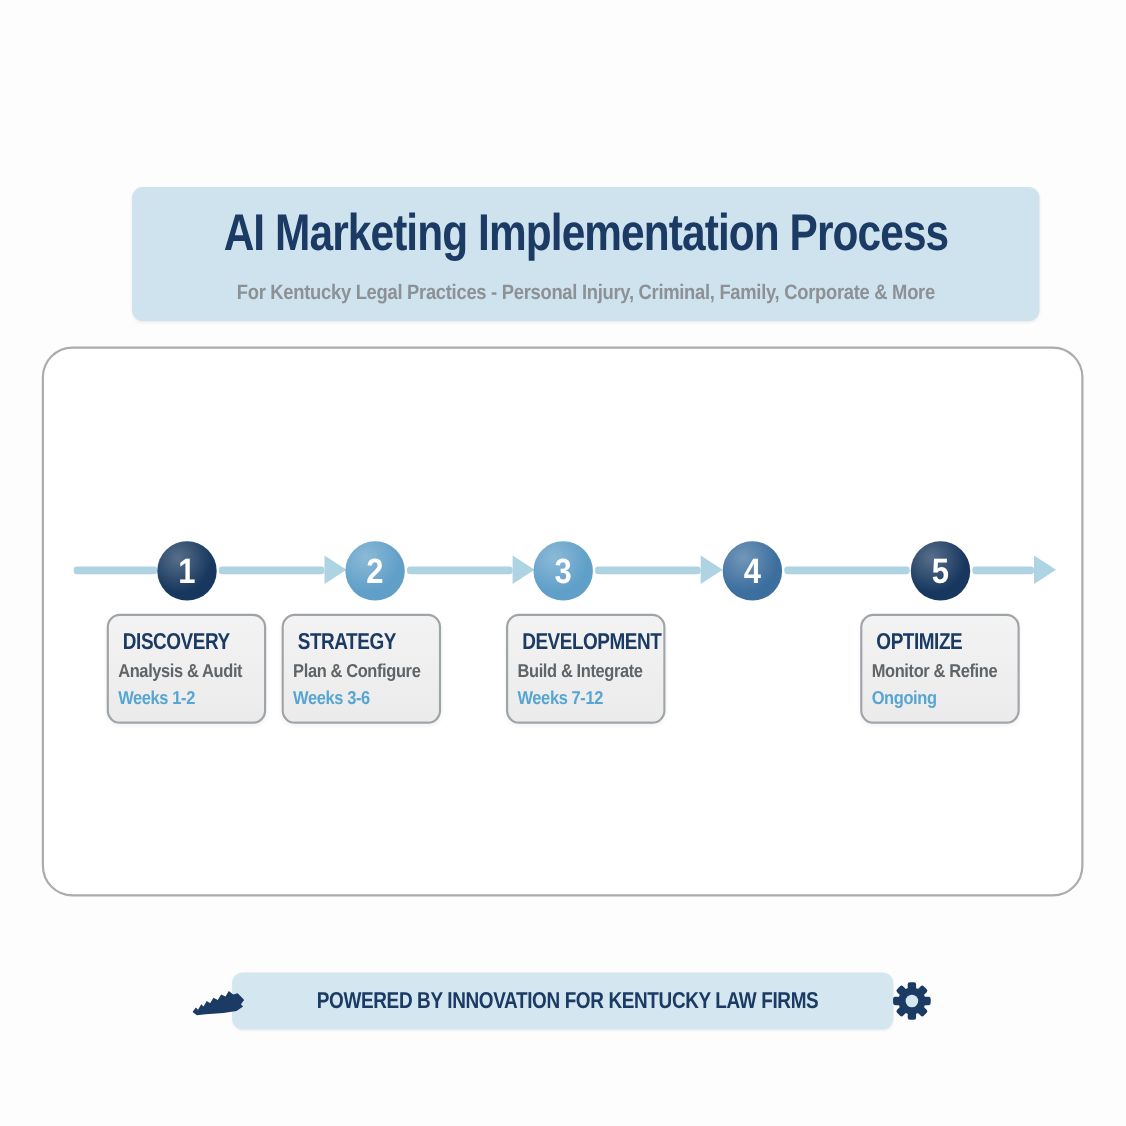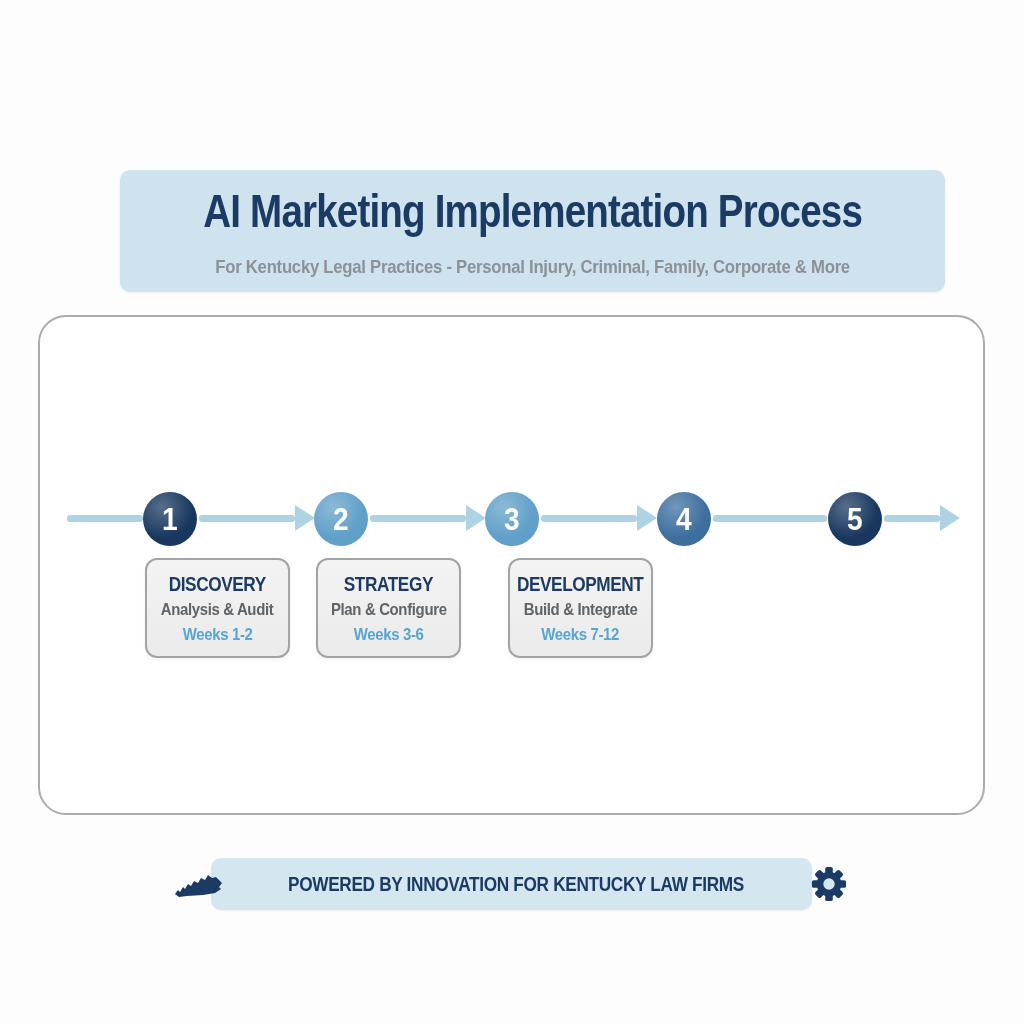--- a/index.html
+++ b/index.html
@@ -64,31 +64,30 @@
     content:'';position:absolute;inset:0;border-radius:50%;
     background:radial-gradient(circle at 35% 28%, rgba(255,255,255,0.28), rgba(255,255,255,0) 60%);
   }
   .num{font-size:32px;font-weight:700;color:#ffffff;line-height:1;}
 
   
   .card{
     position:absolute;top:558px;width:145px;height:100px;
     background:linear-gradient(180deg,#f3f3f3,#ebebeb);
     border:2px solid var(--card_border);border-radius:12px;
-    display:flex;flex-direction:column;align-items:center;justify-content:center;gap:5px;
+    display:flex;flex-direction:column;justify-content:center;gap:5px;
     box-shadow:0 2px 4px rgba(0,0,0,0.05);
-    margin-left:48px;
   }
   .card-title{font-size:21px;font-weight:700;color:var(--title_navy);letter-spacing:-0.5px;line-height:1.1;}
   .card-sub{font-size:17px;font-weight:700;color:var(--card_sub);letter-spacing:-0.4px;line-height:1.15;}
   .card-weeks{font-size:17px;font-weight:700;color:var(--weeks_blue);letter-spacing:-0.4px;line-height:1.15;}
 
   
   .footer{
-    position:absolute;left:211px;top:858px;width:601px;height:52px;
+    position:absolute;left:211px;top:884px;width:601px;height:52px;
     background:var(--footer_bg);border-radius:10px;
     display:flex;align-items:center;justify-content:center;gap:15px;
     box-shadow:0 1px 2px rgba(0,0,0,0.05);
   }
   .footer-text{font-size:21px;font-weight:700;color:var(--title_navy);letter-spacing:-0.4px;}
   .icon{display:flex;align-items:center;justify-content:center;}
 </style>
 </head>
 <body>
 
@@ -126,29 +125,34 @@
   </div>
   <div class="circle" style="left: 828px; background: rgb(23, 55, 94);">
     <span class="num cond-mid">5</span>
   </div>
 
   <div class="card" style="left:97px;">
     <div class="card-title cond">DISCOVERY</div>
     <div class="card-sub cond-mid">Analysis &amp; Audit</div>
     <div class="card-weeks cond-mid">Weeks 1-2</div>
   </div>
-  <div class="card" style="left:268px;">
+  <div class="card" style="left:256px;">
     <div class="card-title cond">STRATEGY</div>
     <div class="card-sub cond-mid">Plan &amp; Configure</div>
     <div class="card-weeks cond-mid">Weeks 3-6</div>
   </div>
   <div class="card" style="left:460px;">
     <div class="card-title cond">DEVELOPMENT</div>
     <div class="card-sub cond-mid">Build &amp; Integrate</div>
     <div class="card-weeks cond-mid">Weeks 7-12</div>
+  </div>
+  <div class="card" style="left:782px;">
+    <div class="card-title cond">OPTIMIZE</div>
+    <div class="card-sub cond-mid">Monitor &amp; Refine</div>
+    <div class="card-weeks cond-mid">Ongoing</div>
   </div>
 
   <footer class="footer">
     <span class="icon">
       <svg width="48" height="28" viewBox="0 0 48 28" aria-hidden="true">
         <path fill="var(--title_navy,#1b3a64)" d="M0 24 L3 20 L5 22 L8 17 L10 19 L13 14 L16 16 L19 11 L23 13 L26 8 L30 10 L33 5 L37 8 L41 7 L44 10 L47 13 L44 17 L46 19 L40 23 L28 25 L12 26 L4 27 Z"></path>
       </svg>
     </span>
     <span class="footer-text cond">POWERED BY INNOVATION FOR KENTUCKY LAW FIRMS</span>
     <span class="icon">

